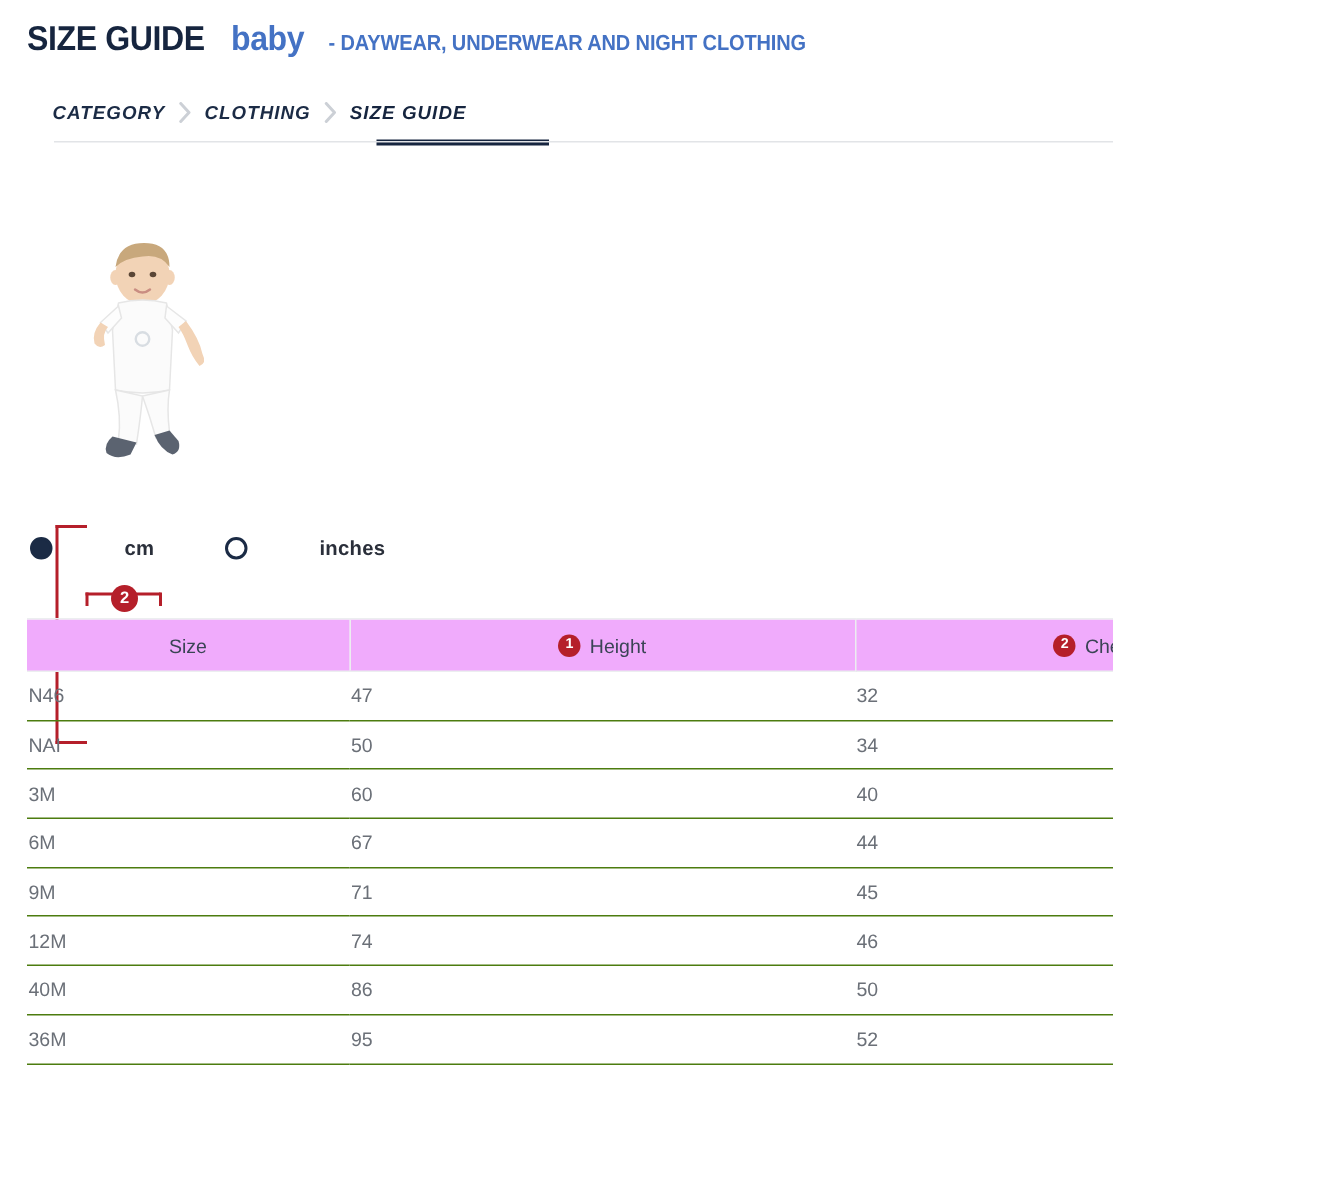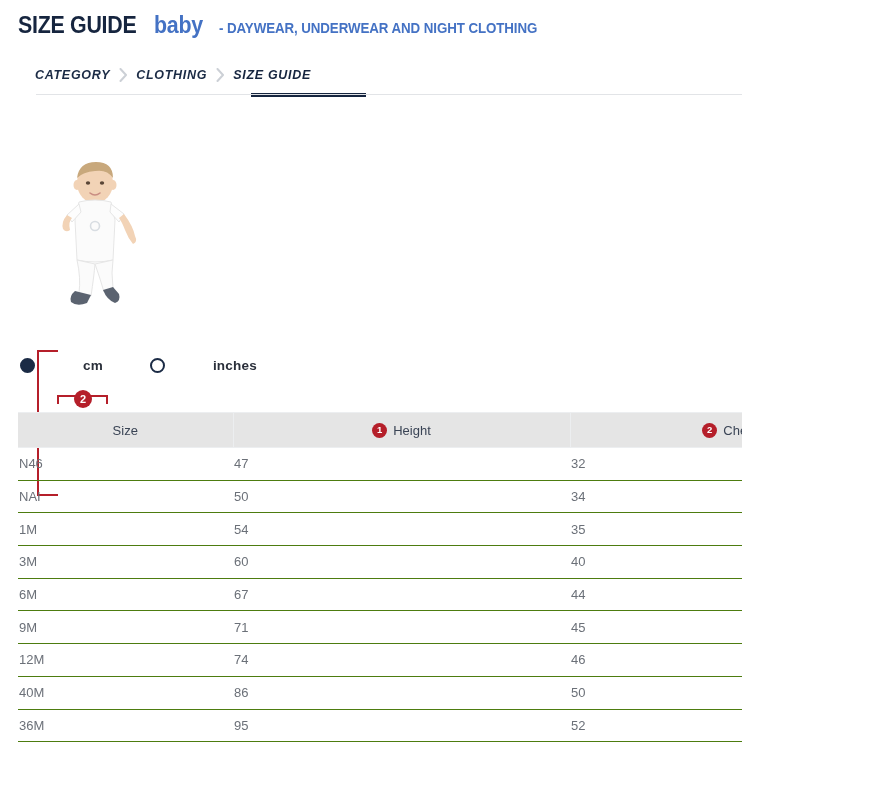--- a/index.html
+++ b/index.html
@@ -126,21 +126,21 @@
   }
 
   
   .size-table {
     position: absolute; left: 18px; top: 412px;
     width: 871px;
     border-collapse: collapse;
     table-layout: fixed;
   }
   .size-table thead th {
-    background: #e5e5e5;
+    background: #f0abfc;
     height: 35px;
     font-size: 13px; font-weight: normal;
     color: #3a4455;
     border-top: 1px solid #eceef0;
     border-bottom: 1px solid #eceef0;
     vertical-align: middle;
   }
   .size-table thead th.c-size { width: 215px; }
   .size-table thead th.c-height { width: 337px; border-left: 1px solid #eceef0; border-right: 1px solid #eceef0; }
   .size-table thead th.c-chest { width: 319px; }
@@ -270,25 +270,20 @@
           <td>N46</td>
           <td>47</td>
           <td>32</td>
         </tr>
         <tr>
           <td>NAI</td>
           <td>50</td>
           <td>34</td>
         </tr>
         <tr>
-          <td>1M</td>
-          <td>54</td>
-          <td>35</td>
-        </tr>
-        <tr>
           <td>3M</td>
           <td>60</td>
           <td>40</td>
         </tr>
         <tr>
           <td>6M</td>
           <td>67</td>
           <td>44</td>
         </tr>
         <tr>

